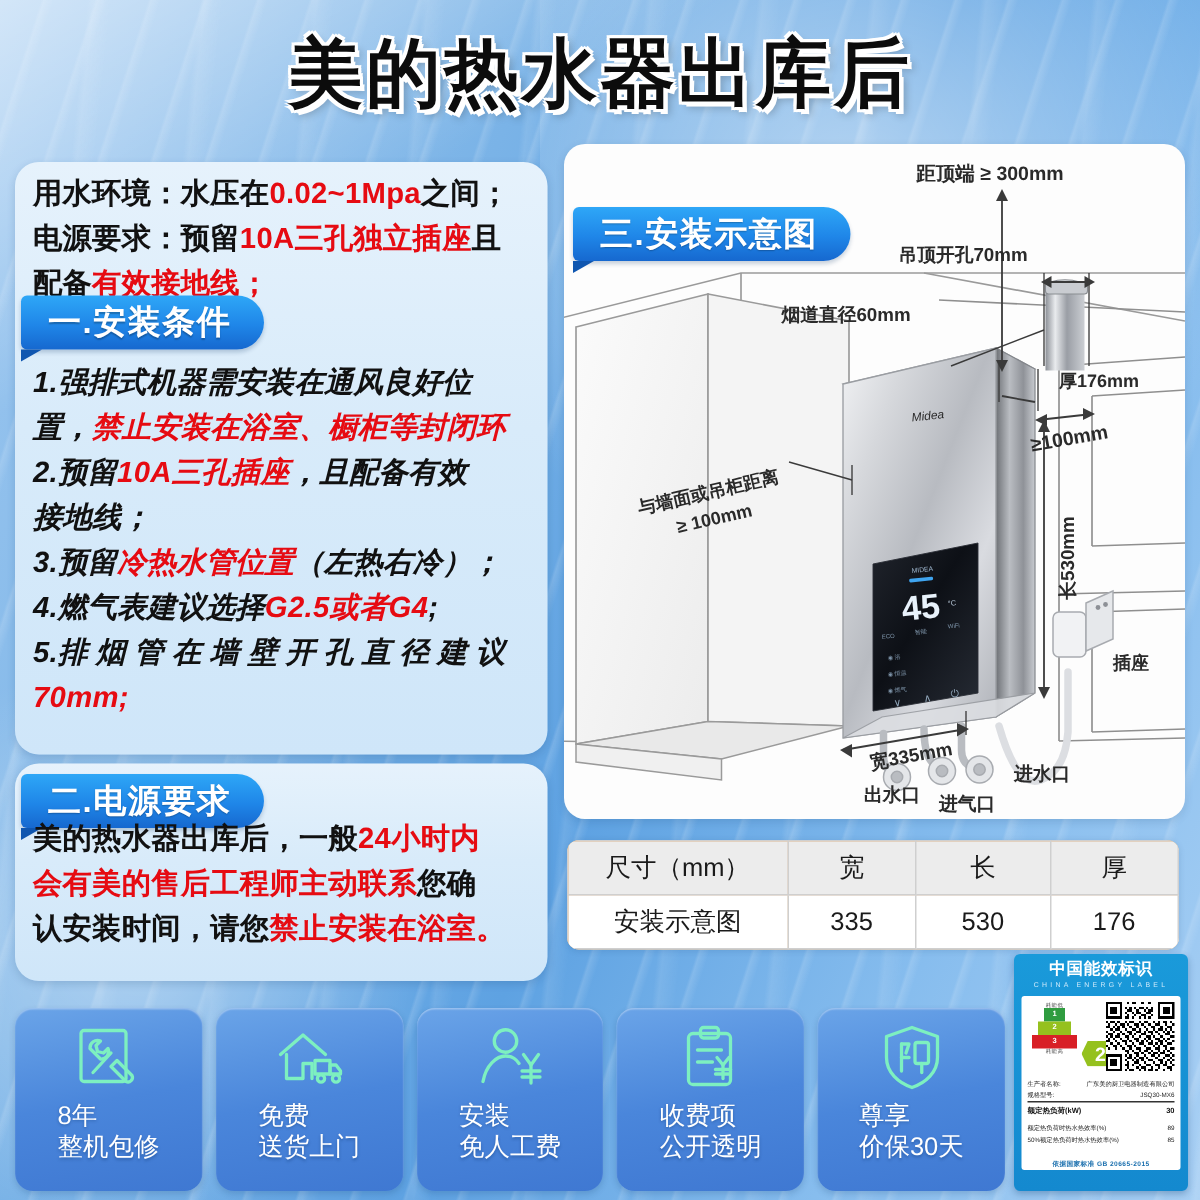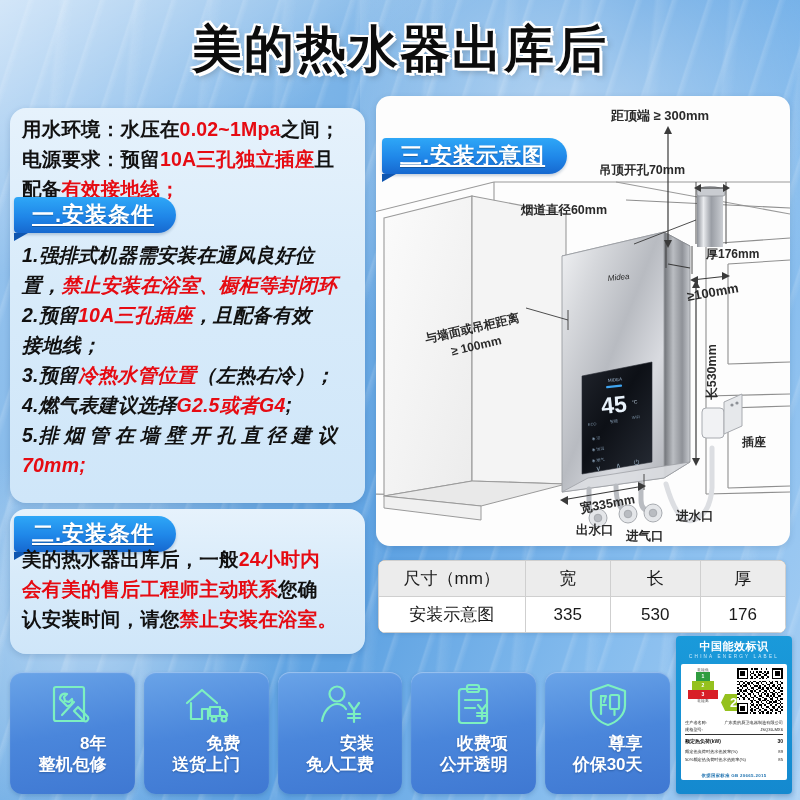--- a/index.html
+++ b/index.html
@@ -83,21 +83,20 @@
     border-radius: 4px 18px 18px 4px;
     background: linear-gradient(180deg, #2ea7f7 0%, #1f86e8 55%, #1668cf 100%);
     color: #fff;
     font-size: 22px; font-weight: bold;
     line-height: 36px;
     padding: 0 22px 0 18px;
     letter-spacing: 1px;
     white-space: nowrap;
     text-shadow: 0 1px 1px rgba(0,0,0,.25);
     box-shadow: 0 2px 3px rgba(10,50,100,.22);
-    text-decoration: underline;
   }
   .banner::after {
     content: "";
     position: absolute; left: 0; bottom: -8px;
     border-left: 14px solid #0f56b0;
     border-bottom: 8px solid transparent;
   }
   #banner-1 { left: 14px; top: 197px; }
   #banner-2 { left: 14px; top: 516px; }
   #banner-3 { left: 382px; top: 138px; }
@@ -143,22 +142,22 @@
     background: linear-gradient(170deg, #6aa4e8 0%, #4a86db 50%, #3f78d2 100%);
     box-shadow: inset 0 1px 1px rgba(255,255,255,.35), 0 2px 4px rgba(20,60,110,.2);
     display: flex; flex-direction: column; align-items: center;
     padding-top: 9px;
     position: relative;
   }
   .feat-icon { width: 48px; height: 48px; }
   .feat-icon svg { width: 100%; height: 100%; }
   .feat-label {
     margin-top: 4px;
-    color: #fff; font-size: 17px; font-weight: bold; line-height: 21px;
-    text-align: right;
+    color: #fff; font-size: 17px; font-weight: normal; line-height: 21px;
+    text-align: left;
     text-shadow: 0 1px 2px rgba(0,40,90,.35);
     white-space: pre-line;
   }
 
   
   #energy {
     position: absolute; left: 676px; top: 636px; width: 116px; height: 158px;
     background: linear-gradient(180deg, #1a9ada 0%, #1489cf 100%);
     border-radius: 4px;
     padding: 4px 5px 3px 5px;
@@ -261,21 +260,21 @@
     <span>4.</span><span>燃气表建议选择</span><span class="red">G2.5或者G4</span><span>;</span>
   </div>
   <div>
     <span>5.</span><span>排 烟 管 在 墙 壁 开 孔 直 径 建 议</span>
   </div>
   <div>
     <span class="red">70mm;</span>
   </div>
 </div>
 
-<div class="banner" id="banner-2">二.安装条件</div>
+<div class="banner" id="banner-2">二.电源要求</div>
 
 <div class="textblock" id="s2-text" style="left:22px; top:544px; width:340px;">
   <div><span>美的热水器出库后，一般</span><span class="red">24小时内</span></div>
   <div><span class="red">会有美的售后工程师主动联系</span><span>您确</span></div>
   <div><span>认安装时间，请您</span><span class="red">禁止安装在浴室。</span></div>
 </div>
 
 <div id="panel-diagram">
   <svg id="diagram-svg" viewBox="0 0 414 450">
     <defs>

